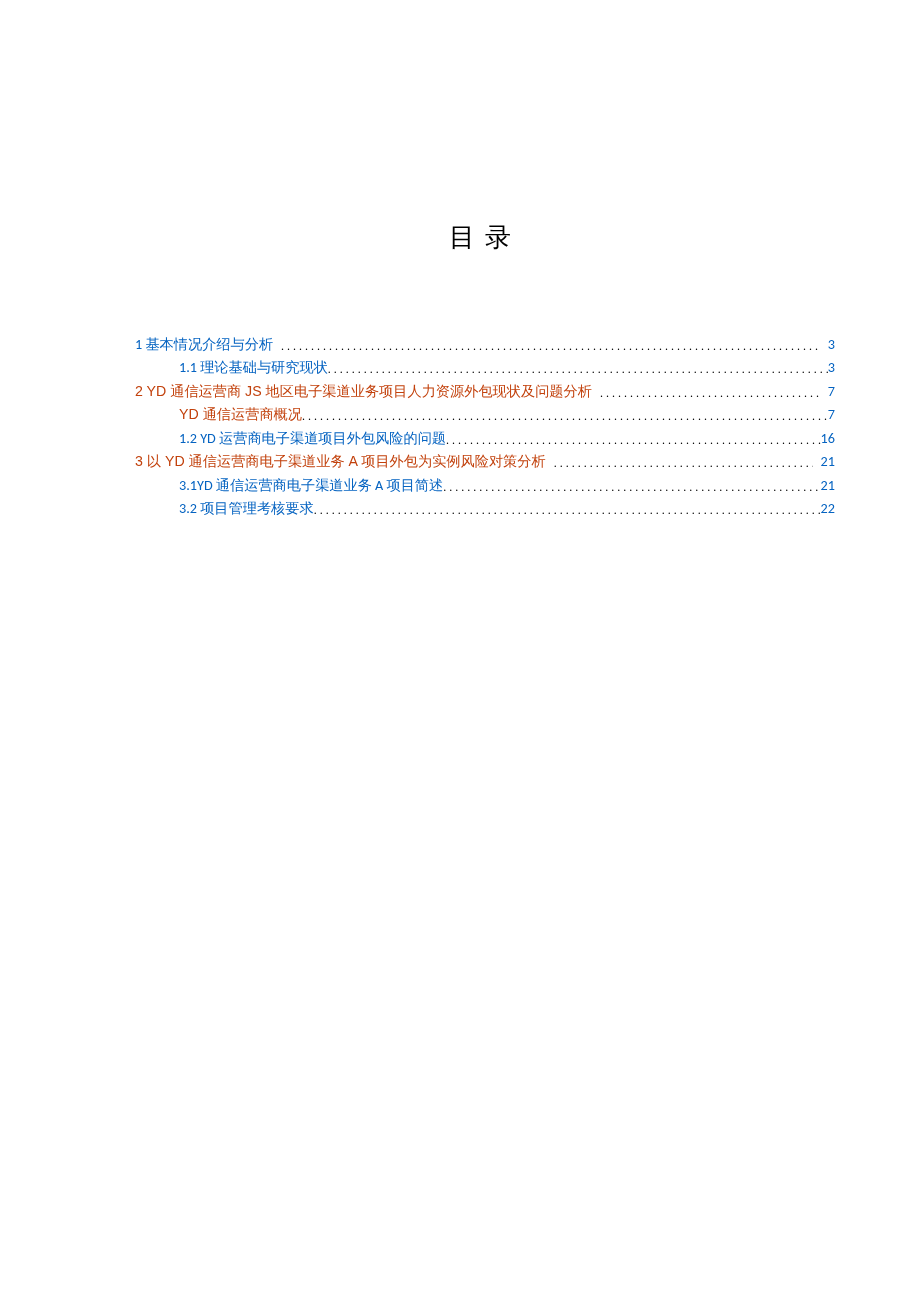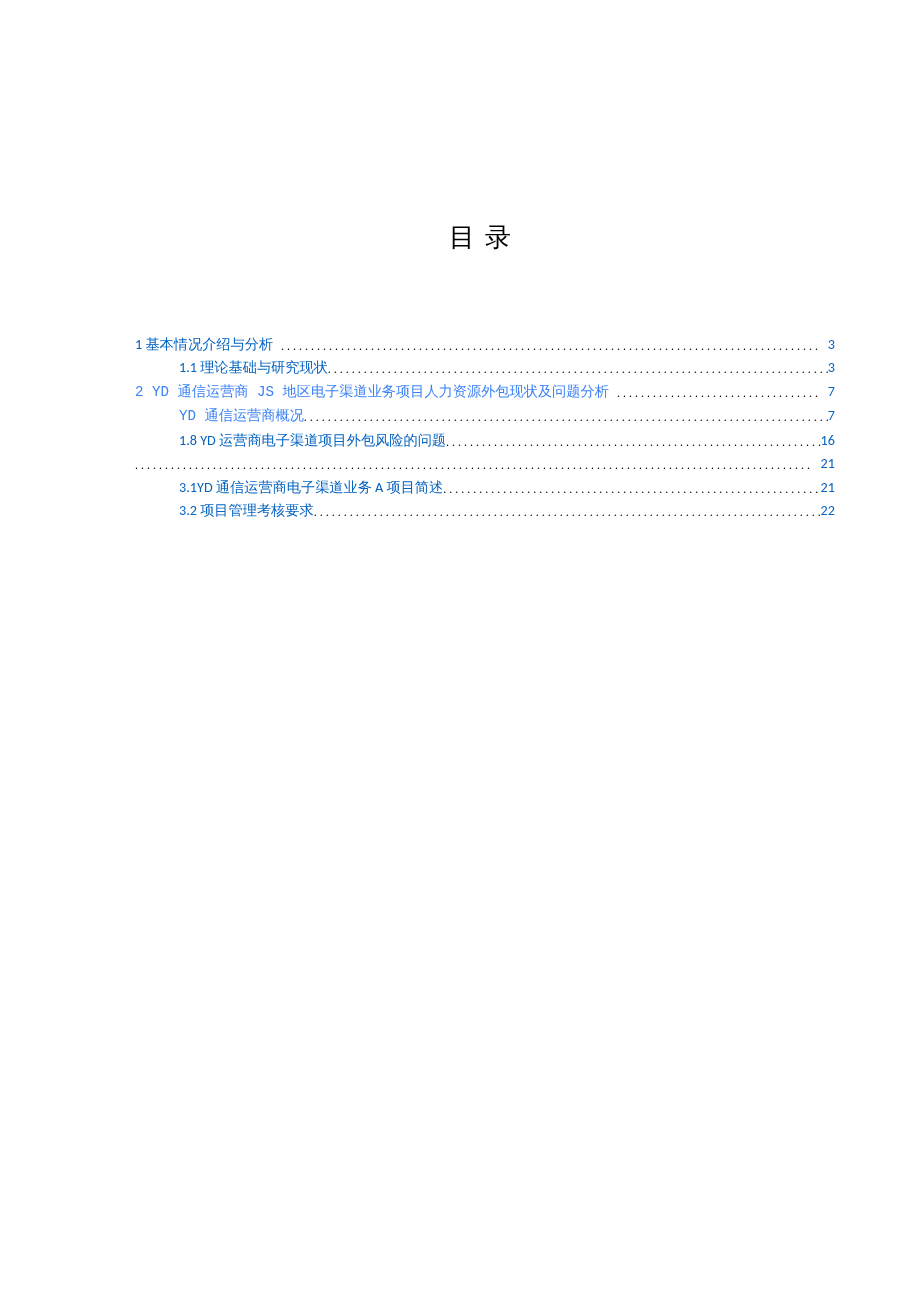--- a/index.html
+++ b/index.html
@@ -31,22 +31,22 @@
     line-height: 1.65;
     font-size: 14.2px;
   }
   .toc-line.level1 { margin-left: 0; gap: 8px; }
   .toc-line.level2 { margin-left: 44px; justify-content: flex-end; }
   .toc-label {
     color: #0563c1;
     font-family: "Calibri", "SimSun", sans-serif;
   }
   .toc-label.black {
-    color: #3b82f6;
-    font-family: Liberation Mono, monospace;
+    color: #c2410c;
+    font-family: Liberation Sans, sans-serif;
   }
   .dots {
     flex: 1 1 auto;
     overflow: hidden;
     color: #000;
     letter-spacing: 3px;
     font-size: 12px;
     position: relative;
     top: 1px;
   }
@@ -78,25 +78,26 @@
         <span class="toc-label black">2 YD 通信运营商 JS 地区电子渠道业务项目人力资源外包现状及问题分析</span>
         <span class="dots"></span>
         <span class="pagenum">7</span>
       </div>
       <div class="toc-line level2">
         <span class="toc-label black">YD 通信运营商概况</span>
         <span class="dots"></span>
         <span class="pagenum">7</span>
       </div>
       <div class="toc-line level2">
-        <span class="toc-label">1.8 YD 运营商电子渠道项目外包风险的问题</span>
+        <span class="toc-label">1.2 YD 运营商电子渠道项目外包风险的问题</span>
         <span class="dots"></span>
         <span class="pagenum">16</span>
       </div>
       <div class="toc-line level1">
+        <span class="toc-label black">3 以 YD 通信运营商电子渠道业务 A 项目外包为实例风险对策分析 </span>
         <span class="dots"></span>
         <span class="pagenum">21</span>
       </div>
       <div class="toc-line level2">
         <span class="toc-label">3.1YD 通信运营商电子渠道业务 A 项目简述</span>
         <span class="dots"></span>
         <span class="pagenum">21</span>
       </div>
       <div class="toc-line level2">
         <span class="toc-label">3.2 项目管理考核要求</span>

